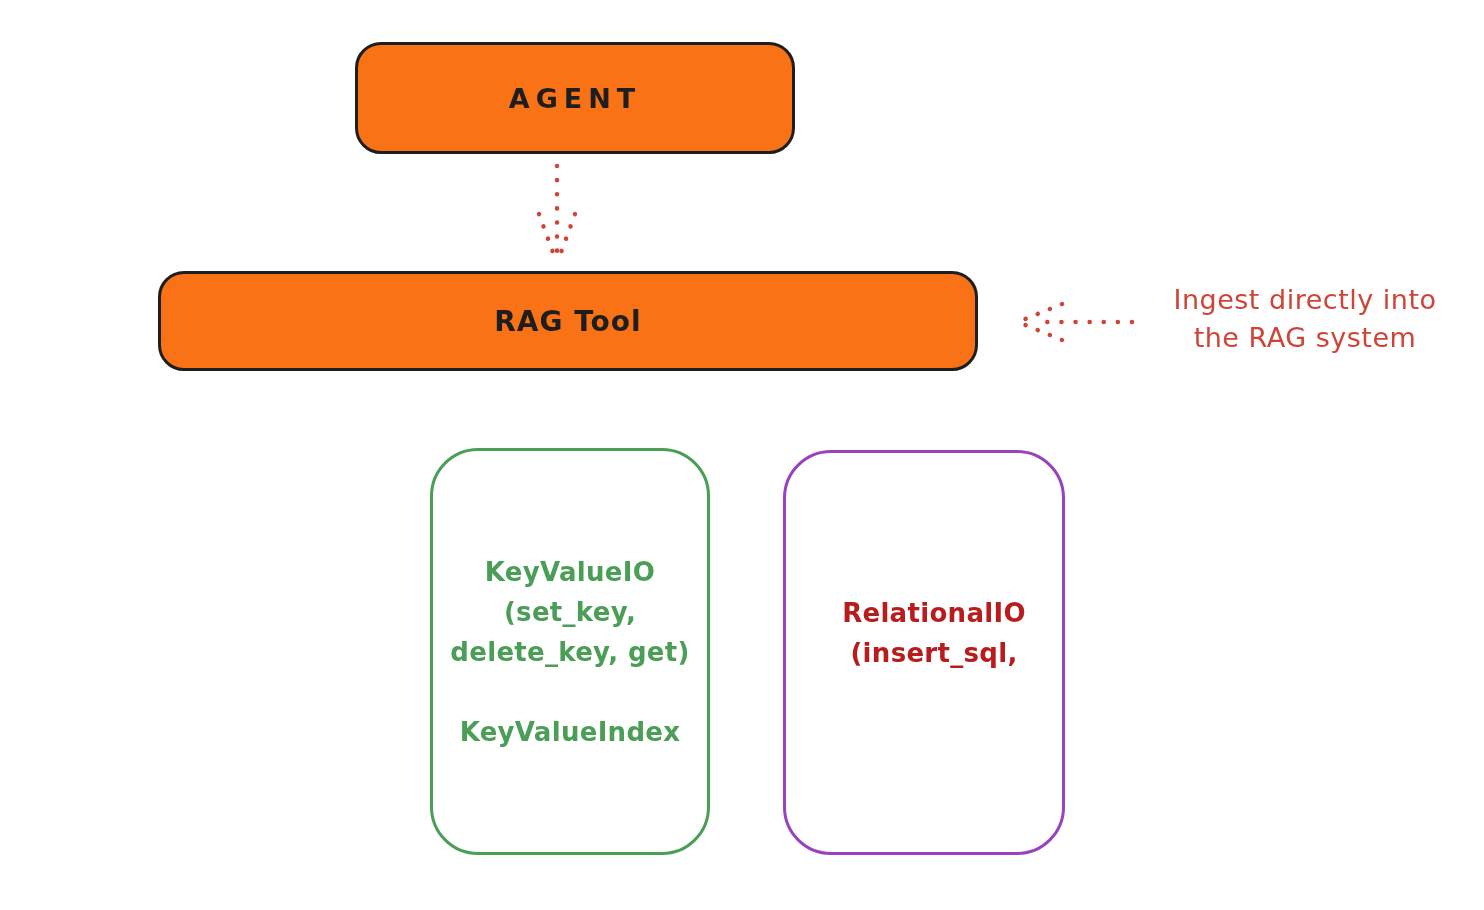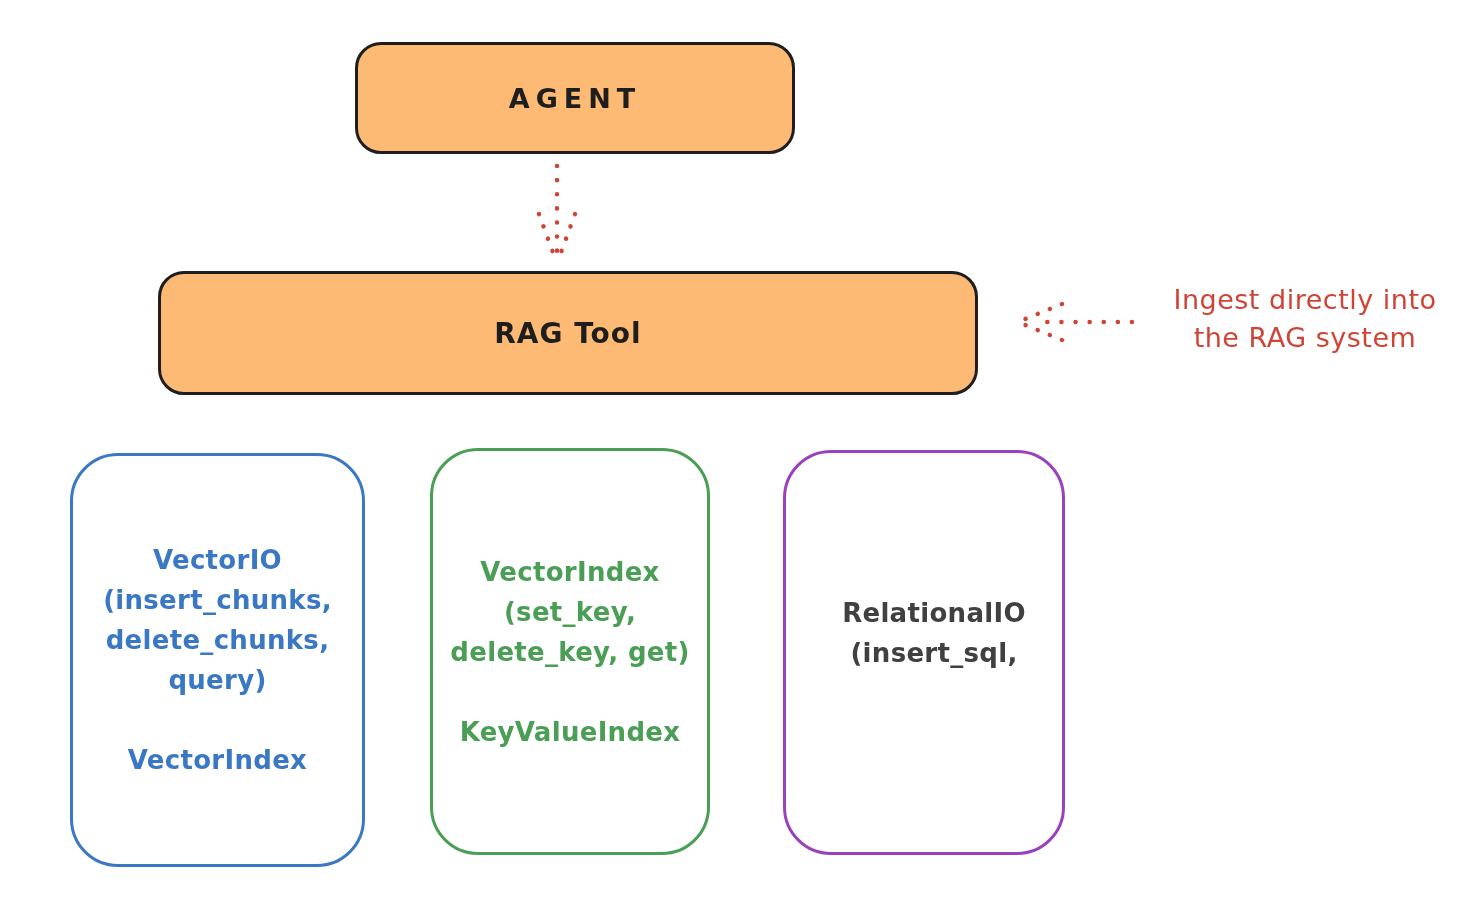--- a/index.html
+++ b/index.html
@@ -12,39 +12,39 @@
     position: relative;
     width: 1484px;
     height: 910px;
     background: #ffffff;
     overflow: hidden;
   }
   .sketch-box {
     position: absolute;
     border: 3.5px solid #1e1e1e;
     border-radius: 26px;
-    background: #fdba74;
+    background: #f97316;
     display: flex;
     align-items: center;
     justify-content: center;
     box-sizing: border-box;
   }
   .agent-box {
     left: 355px; top: 42px;
     width: 440px; height: 112px;
   }
   .agent-label {
     font-size: 27px;
     font-weight: 700;
     letter-spacing: 6px;
     color: #1e1e1e;
   }
   .rag-box {
     left: 158px; top: 271px;
-    width: 820px; height: 124px;
+    width: 820px; height: 100px;
   }
   .rag-label {
     font-size: 28px;
     font-weight: 600;
     letter-spacing: 1px;
     color: #1e1e1e;
   }
   .arrow-svg {
     position: absolute;
   }
@@ -91,21 +91,21 @@
     left: 430px; top: 448px;
     width: 280px; height: 407px;
     border-color: #4a9e55;
   }
   .keyvalue-box .backend-text { color: #4a9e55; }
   .relational-box {
     left: 783px; top: 450px;
     width: 282px; height: 405px;
     border-color: #9a42bd;
   }
-  .relational-box .backend-text { color: #404040; margin-left: 20px; }
+  .relational-box .backend-text { color: #b91c1c; margin-left: 20px; }
   .dotted-stroke {
     stroke: #d04437;
     stroke-width: 4.5;
     stroke-linecap: round;
     fill: none;
   }
 </style>
 </head>
 <body>
 
@@ -129,34 +129,24 @@
     <line class="dotted-stroke" x1="118" y1="26" x2="20" y2="26" stroke-dasharray="0.1 14"></line>
     <line class="dotted-stroke" x1="48" y1="8" x2="9" y2="24" stroke-dasharray="0.1 13"></line>
     <line class="dotted-stroke" x1="48" y1="44" x2="9" y2="28" stroke-dasharray="0.1 13"></line>
   </svg>
 
   <div class="annotation">
     <div>Ingest directly into</div>
     <div>the RAG system</div>
   </div>
 
-  <div class="backend-box vector-box">
-    <div class="backend-text">
-      <div>VectorIO</div>
-      <div>(insert_chunks,</div>
-      <div>delete_chunks,</div>
-      <div>query)</div>
-      <div class="line-spacer"></div>
-      <div>VectorIndex</div>
-    </div>
-  </div>
 
   <div class="backend-box keyvalue-box">
     <div class="backend-text">
-      <div>VectorIndex</div>
+      <div>KeyValueIO</div>
       <div>(set_key,</div>
       <div>delete_key, get)</div>
       <div class="line-spacer"></div>
       <div>KeyValueIndex</div>
     </div>
   </div>
 
   <div class="backend-box relational-box">
     <div class="backend-text">
       <div>RelationalIO</div>

